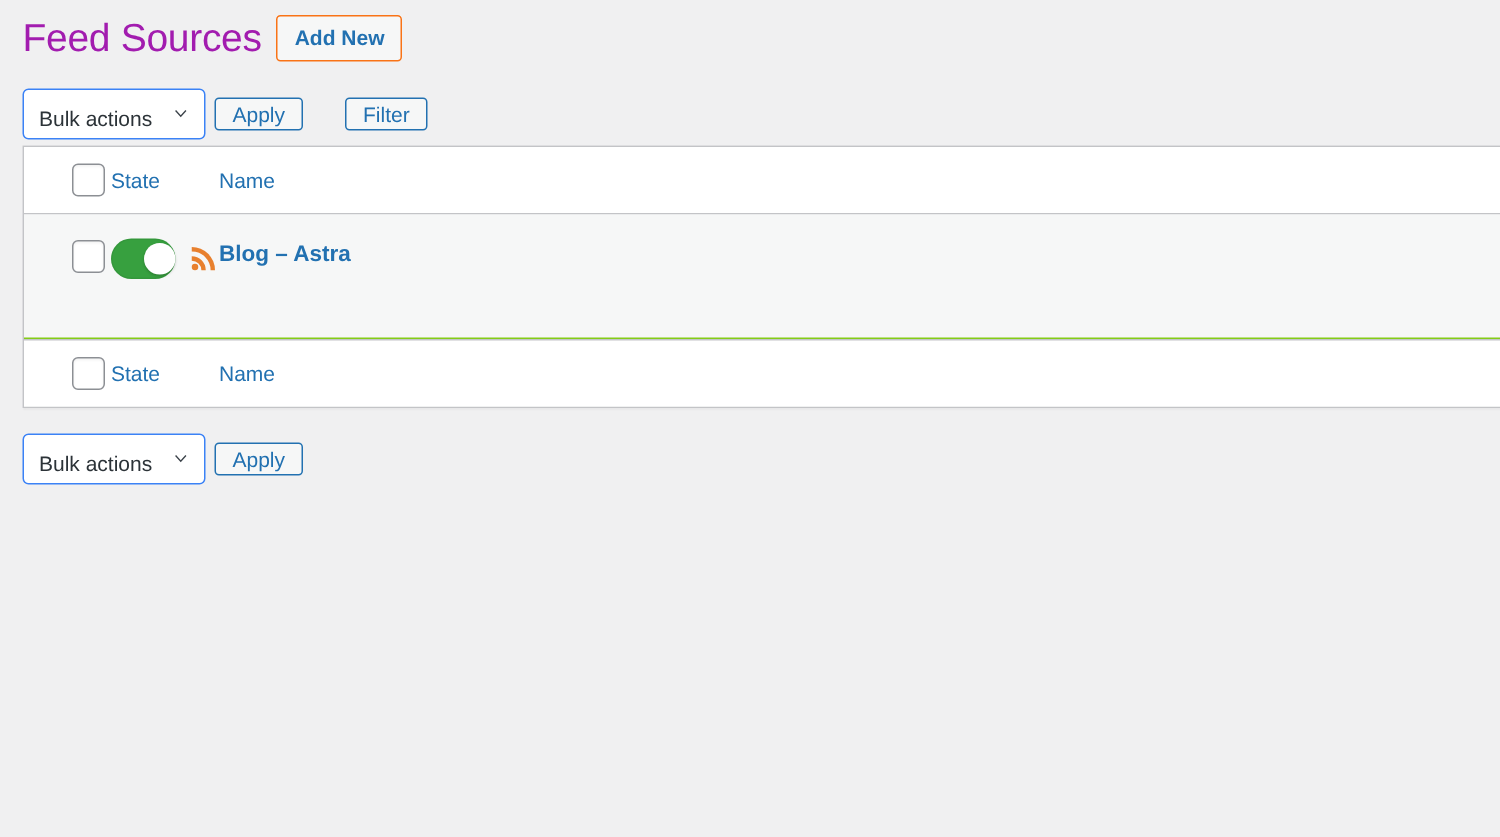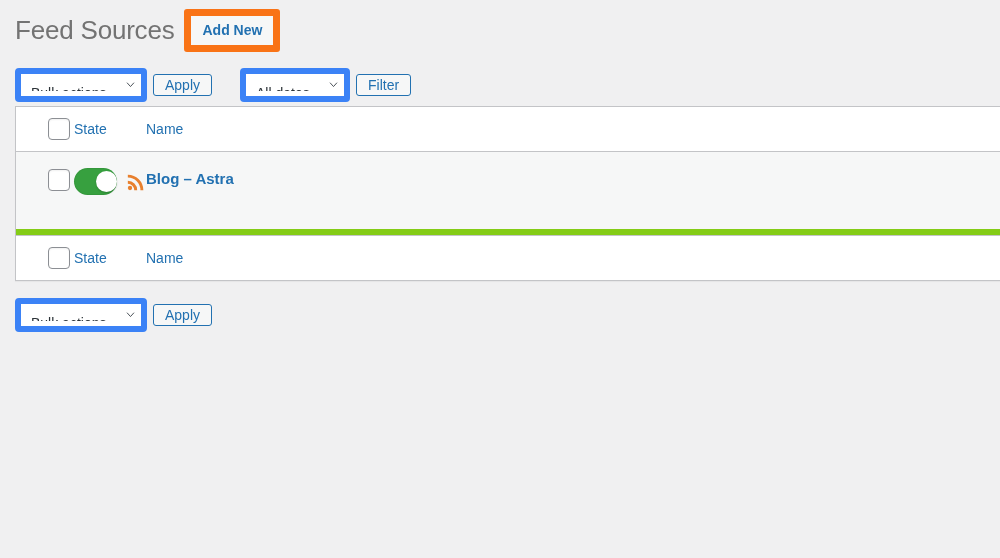--- a/index.html
+++ b/index.html
@@ -25,33 +25,33 @@
   .page-header {
     display: flex;
     align-items: center;
     padding: 9px 0 0 15px;
     gap: 10px;
   }
   .page-title {
     font-size: 26px;
     font-weight: 400;
     line-height: 1.3;
-    color: #737373;
+    color: #a21caf;
     margin: 0;
     padding: 0;
     letter-spacing: -0.2px;
   }
   .btn-add-new {
     display: inline-block;
     font-size: 14px;
     font-weight: 700;
     line-height: 1;
     color: #2271b1;
     background: #f6f7f7;
-    border: 7px solid #f97316;
+    border: 1px solid #f97316;
     border-radius: 3px;
     padding: 7px 11px 8px;
     text-decoration: none;
     cursor: pointer;
     white-space: nowrap;
   }
 
   
   .subsubsub {
     margin: 0;
@@ -99,21 +99,21 @@
   }
   .select-box select {
     appearance: none;
     -webkit-appearance: none;
     -moz-appearance: none;
     font-family: "Liberation Sans", sans-serif;
     font-size: 14px;
     line-height: 2;
     color: #2c3338;
     background: #fff;
-    border: 6px solid #3b82f6;
+    border: 1px solid #3b82f6;
     border-radius: 4px;
     box-shadow: 0 0 0 transparent;
     padding: 5px 34px 5px 10px;
     height: 34px;
     cursor: pointer;
     min-width: 0;
   }
   .select-box .caret {
     position: absolute;
     right: 11px;
@@ -179,21 +179,21 @@
   .col-cb { width: 58px; padding-left: 16px !important; }
   .col-state { width: 72px; }
   .col-name { width: 400px; }
   .col-rest { width: auto; }
 
   .wp-list-table tbody td {
     background: #f6f7f7;
     padding: 0;
     height: 83px;
     vertical-align: top;
-    border-bottom: 6px solid #84cc16;
+    border-bottom: 1px solid #84cc16;
     font-size: 14px;
   }
 
   
   .cb {
     width: 22px;
     height: 22px;
     border: 1px solid #8c8f94;
     border-radius: 4px;
     background: #fff;
@@ -287,30 +287,20 @@
         <option>Bulk actions</option>
       </select>
       <span class="caret">
         <svg viewBox="0 0 20 20" width="11" height="7" xmlns="http://www.w3.org/2000/svg">
           <path d="M1 3 L10 13 L19 3" fill="none" stroke="#3c434a" stroke-width="2.6" stroke-linecap="square"></path>
         </svg>
       </span>
     </div>
     <button class="btn-secondary">Apply</button>
     <span class="gap"></span>
-    <div class="select-box">
-      <select>
-        <option>All dates</option>
-      </select>
-      <span class="caret">
-        <svg viewBox="0 0 20 20" width="11" height="7" xmlns="http://www.w3.org/2000/svg">
-          <path d="M1 3 L10 13 L19 3" fill="none" stroke="#3c434a" stroke-width="2.6" stroke-linecap="square"></path>
-        </svg>
-      </span>
-    </div>
     <button class="btn-secondary">Filter</button>
   </div>
 
   <table class="wp-list-table">
     <thead>
       <tr>
         <th class="col-cb">
           <div class="th-inner pad-cb">
             <span class="cb"></span>
           </div>

